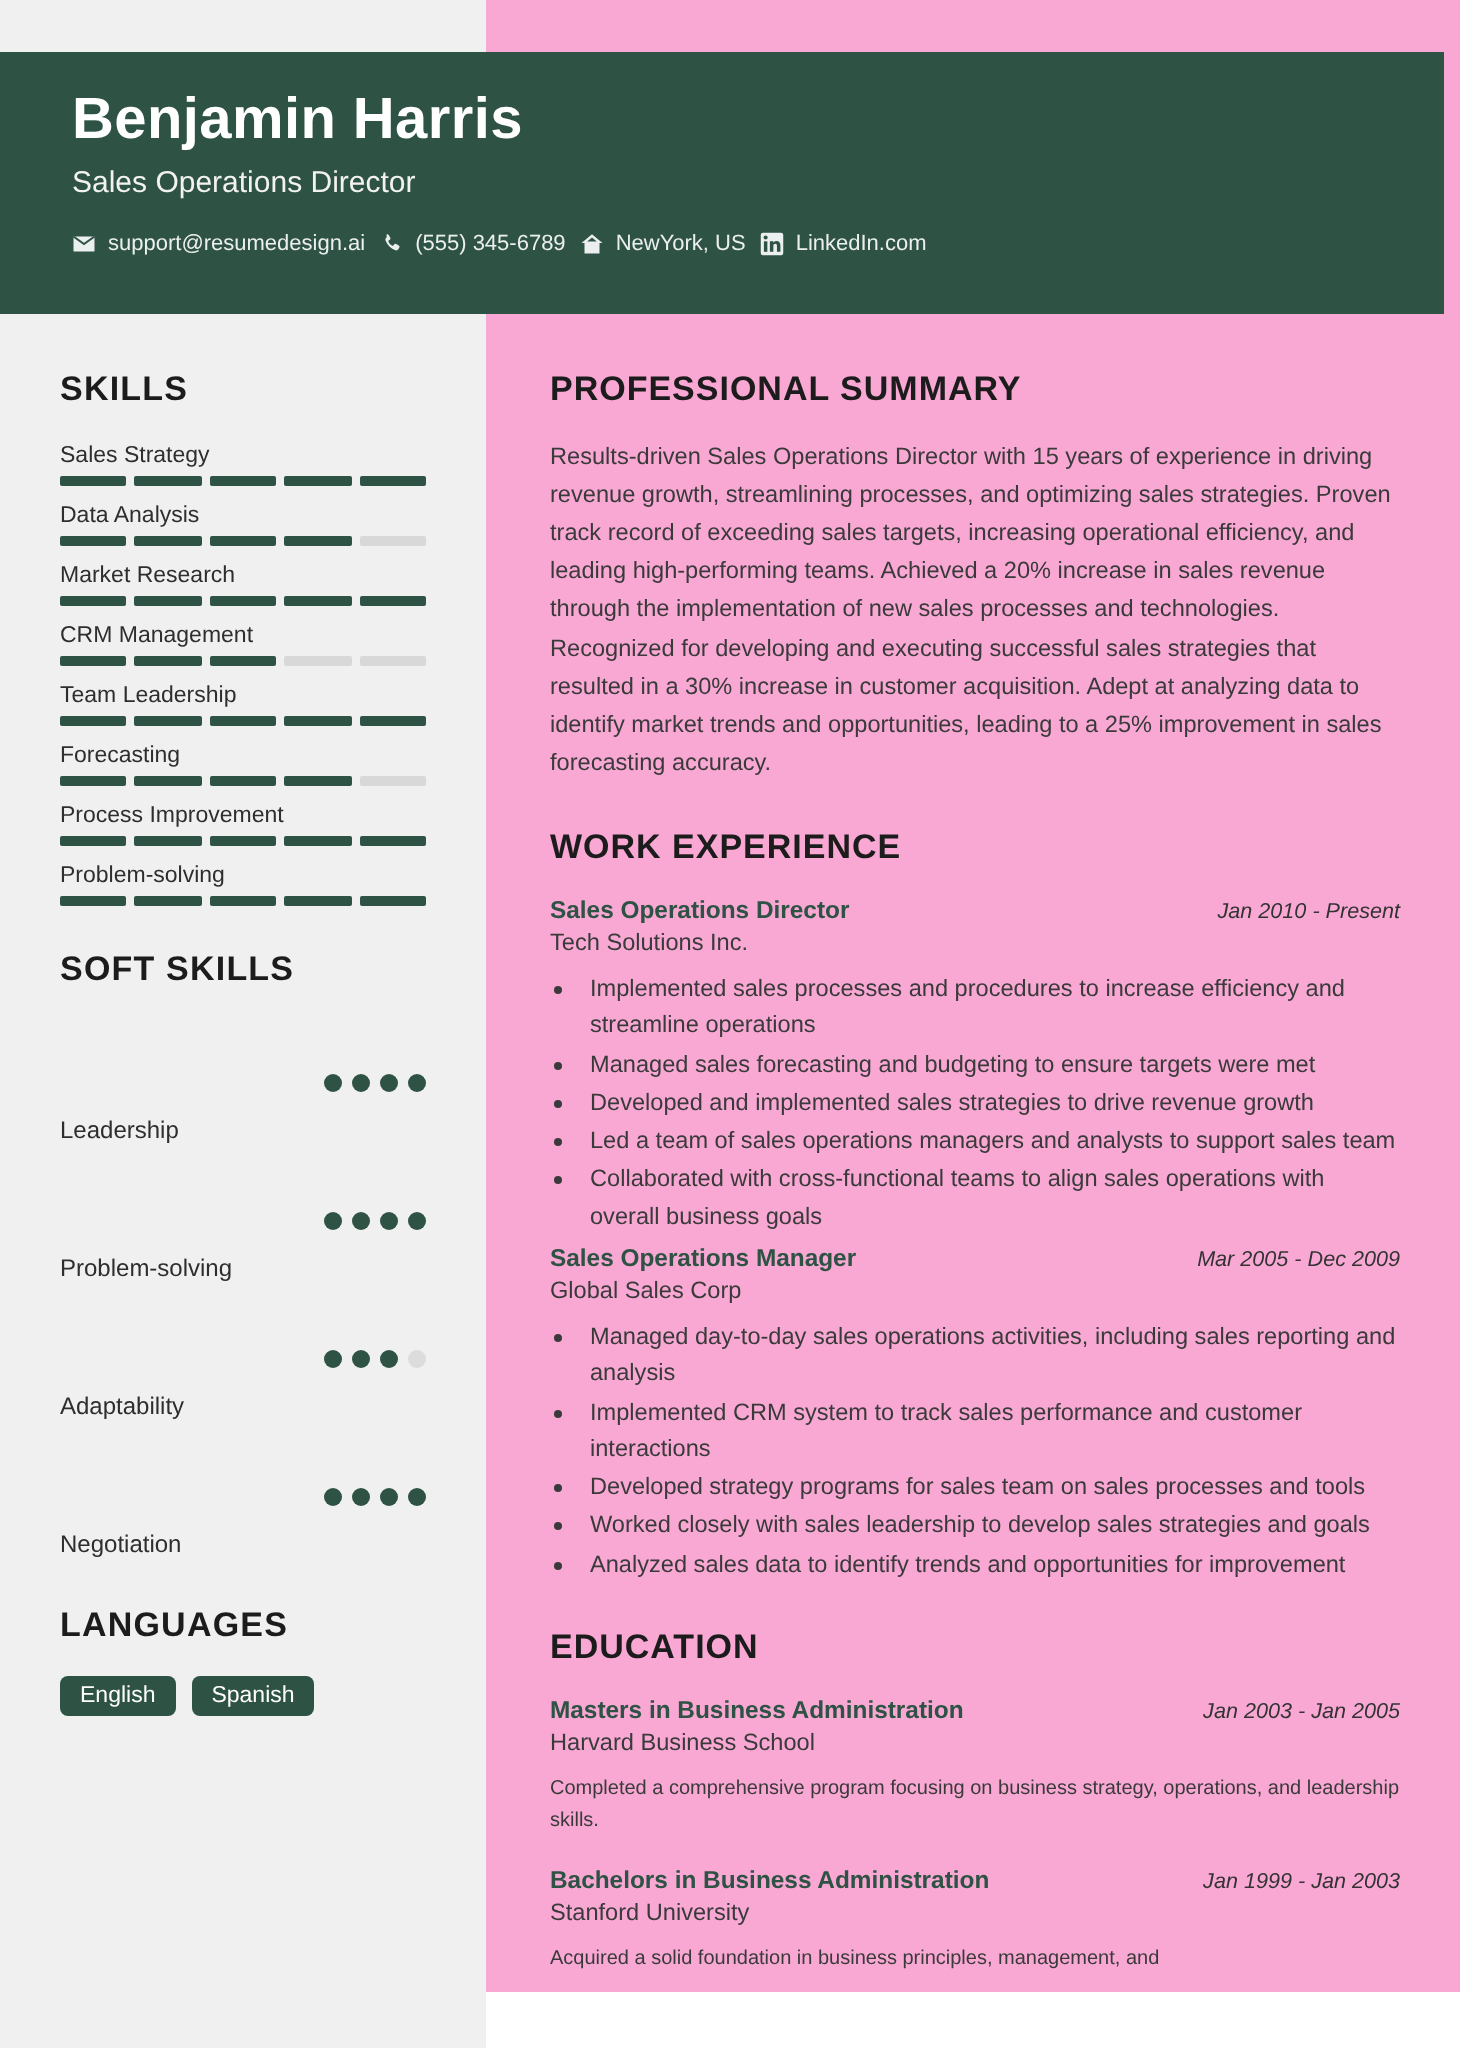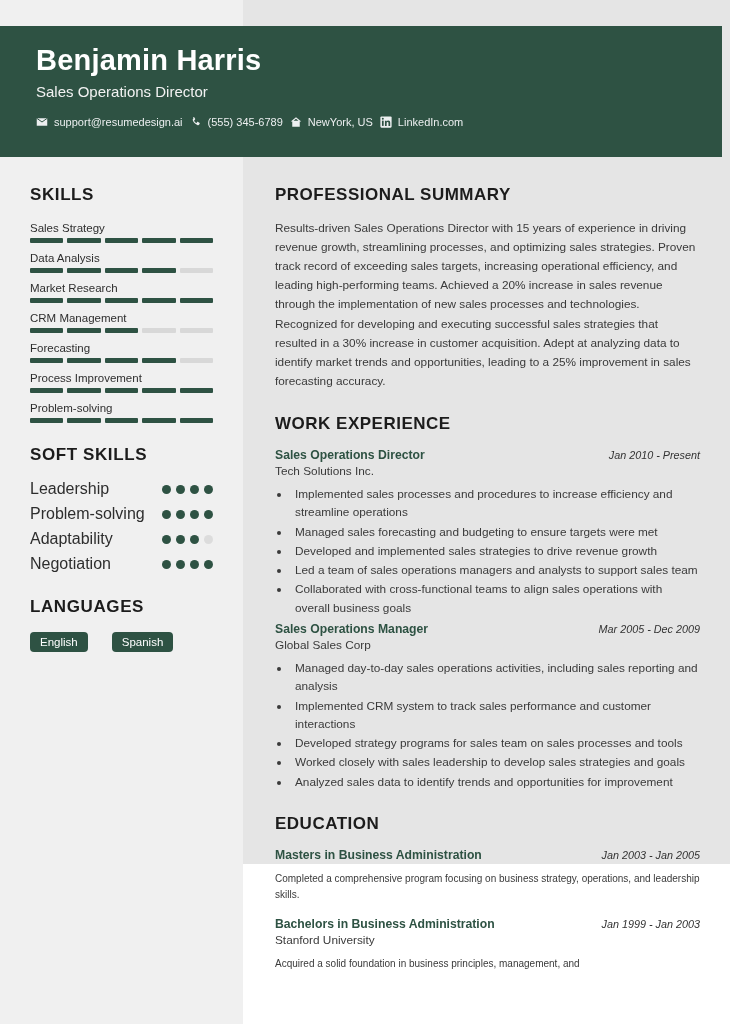--- a/index.html
+++ b/index.html
@@ -4,21 +4,21 @@
 <style>
   * { margin:0; padding:0; box-sizing:border-box; }
   html,body { width:730px; height:1024px; }
   body {
     font-family:"Liberation Sans", sans-serif;
     background:#ffffff;
     overflow:hidden;
     position:relative;
   }
   
-  #page { position:relative; width:730px; height:864px; background:#e5e5e5; }
+  #page { position:relative; width:730px; height:996px; background:#f9a8d4; }
 
   
   #sidebar-bg {
     position:absolute; left:0; top:0; width:243px; height:1024px;
     background:#f0f0f0;
   }
 
   
   #header {
     position:absolute; left:0; top:26px; width:722px; height:131px;
@@ -56,28 +56,28 @@
   .skill-bar { display:flex; gap:4px; }
   .seg { height:5px; flex:1 1 0; background:#d8d8d8; border-radius:1px; }
   .seg.on { background:#2e5243; }
 
   
   #soft-skills { margin-top:22px; }
   .soft-row {
     display:flex; align-items:center; justify-content:space-between;
     margin-bottom:7px;
   }
-  .soft-label { font-size:16px; color:#2e2e2e; }
+  .soft-label { font-size:12px; color:#2e2e2e;margin-top:48px; }
   .dots { display:flex; gap:5px; }
   .dot { width:9px; height:9px; border-radius:50%; background:#2e5243; }
   .dot.off { background:#dcdcdc; }
 
   
   #languages { margin-top:24px; }
-  .lang-row { display:flex; gap:24px; flex-wrap:wrap; }
+  .lang-row { display:flex; gap:8px; flex-wrap:wrap; }
   .lang-badge {
     background:#2e5243; color:#ffffff; font-size:11.5px;
     padding:4px 10px; border-radius:4px; white-space:nowrap;
   }
 
   
   #main {
     position:absolute; left:243px; top:157px; width:487px;
     padding:28px 30px 0 32px;
   }
@@ -199,20 +199,30 @@
           <div class="skill-label">CRM Management</div>
           <div class="skill-bar">
             <div class="seg on"></div>
             <div class="seg on"></div>
             <div class="seg on"></div>
             <div class="seg"></div>
             <div class="seg"></div>
           </div>
         </div>
         <div class="skill-row">
+          <div class="skill-label">Team Leadership</div>
+          <div class="skill-bar">
+            <div class="seg on"></div>
+            <div class="seg on"></div>
+            <div class="seg on"></div>
+            <div class="seg on"></div>
+            <div class="seg on"></div>
+          </div>
+        </div>
+        <div class="skill-row">
           <div class="skill-label">Forecasting</div>
           <div class="skill-bar">
             <div class="seg on"></div>
             <div class="seg on"></div>
             <div class="seg on"></div>
             <div class="seg on"></div>
             <div class="seg"></div>
           </div>
         </div>
         <div class="skill-row">
@@ -331,20 +341,21 @@
     </div>
 
     <div class="section">
       <div class="main-heading">EDUCATION</div>
       <div id="education-list">
           <div class="edu-entry">
             <div class="entry-head">
               <div class="entry-title">Masters in Business Administration</div>
               <div class="entry-date">Jan 2003 - Jan 2005</div>
             </div>
+            <div class="entry-org">Harvard Business School</div>
             <div class="entry-desc">Completed a comprehensive program focusing on business strategy, operations, and leadership skills.</div>
           </div>
           <div class="edu-entry">
             <div class="entry-head">
               <div class="entry-title">Bachelors in Business Administration</div>
               <div class="entry-date">Jan 1999 - Jan 2003</div>
             </div>
             <div class="entry-org">Stanford University</div>
             <div class="entry-desc">Acquired a solid foundation in business principles, management, and</div>
           </div>

